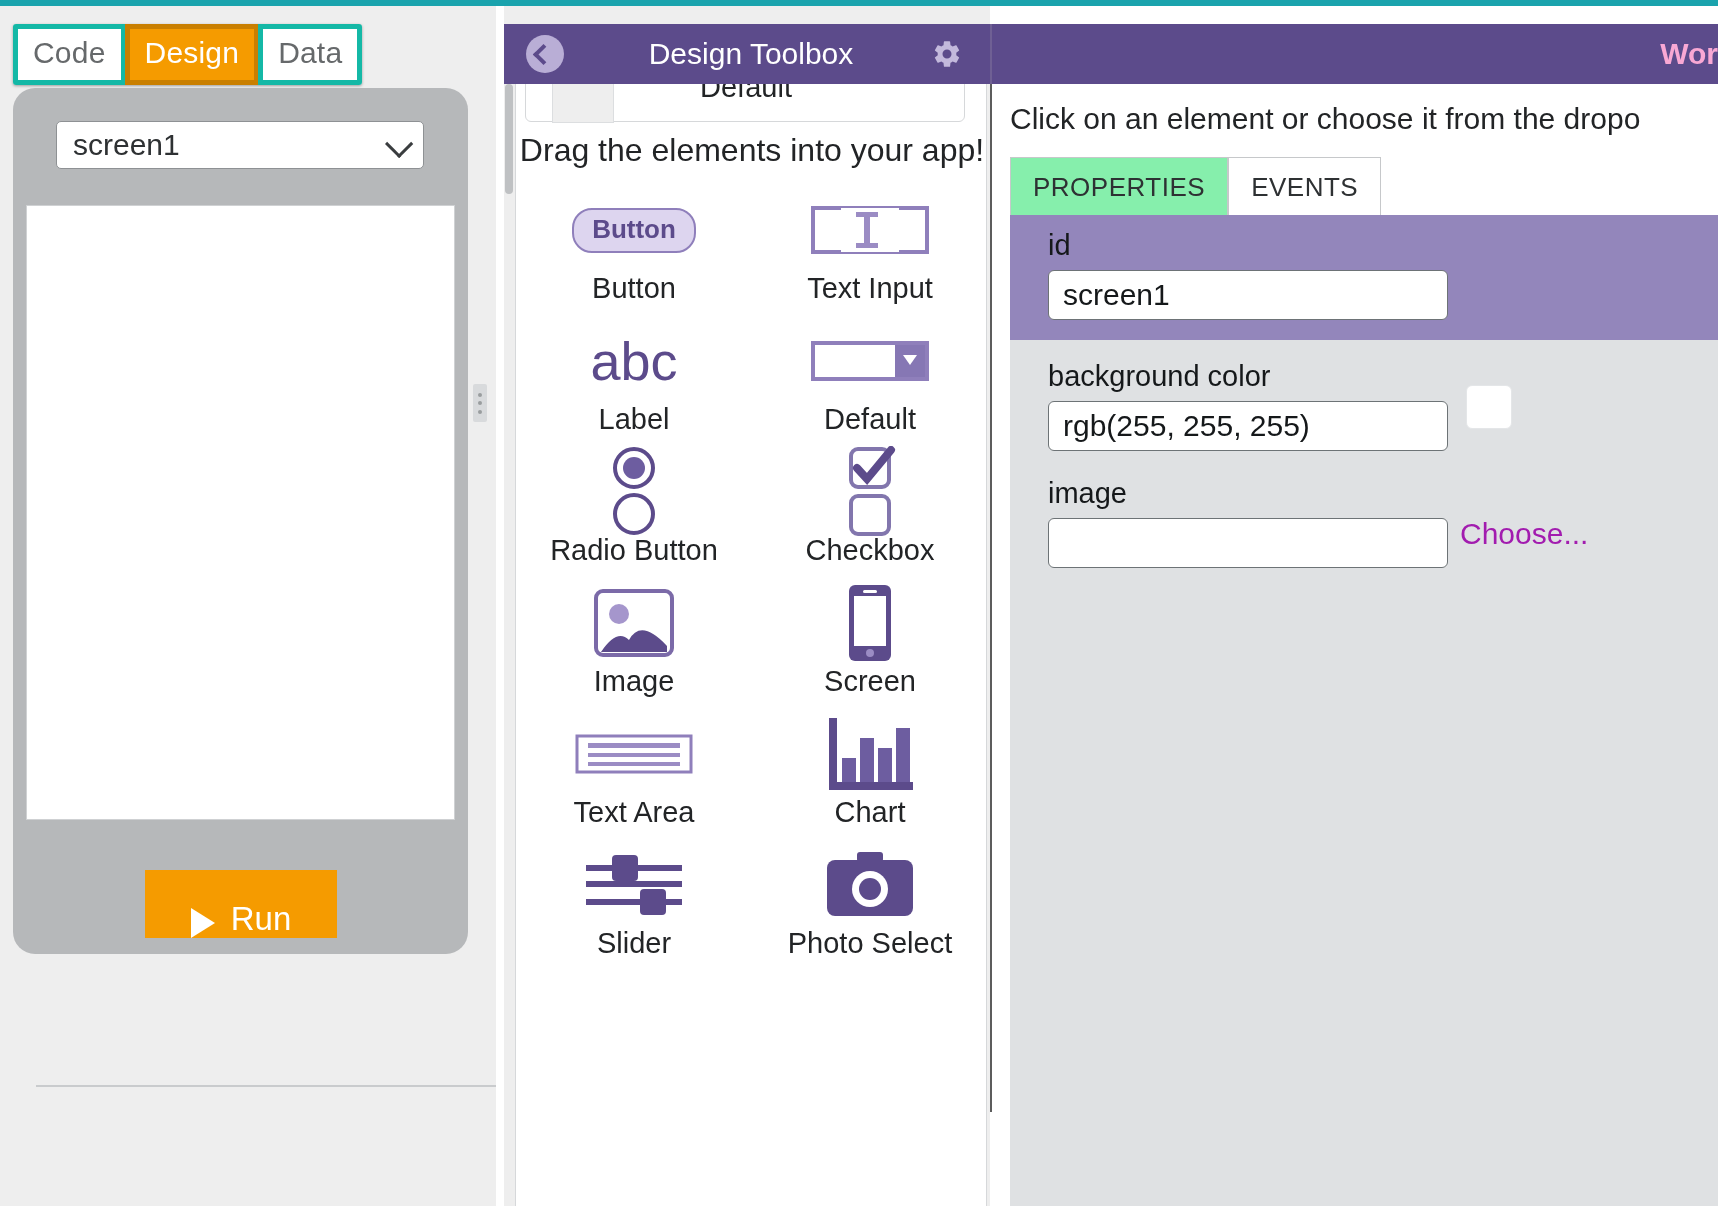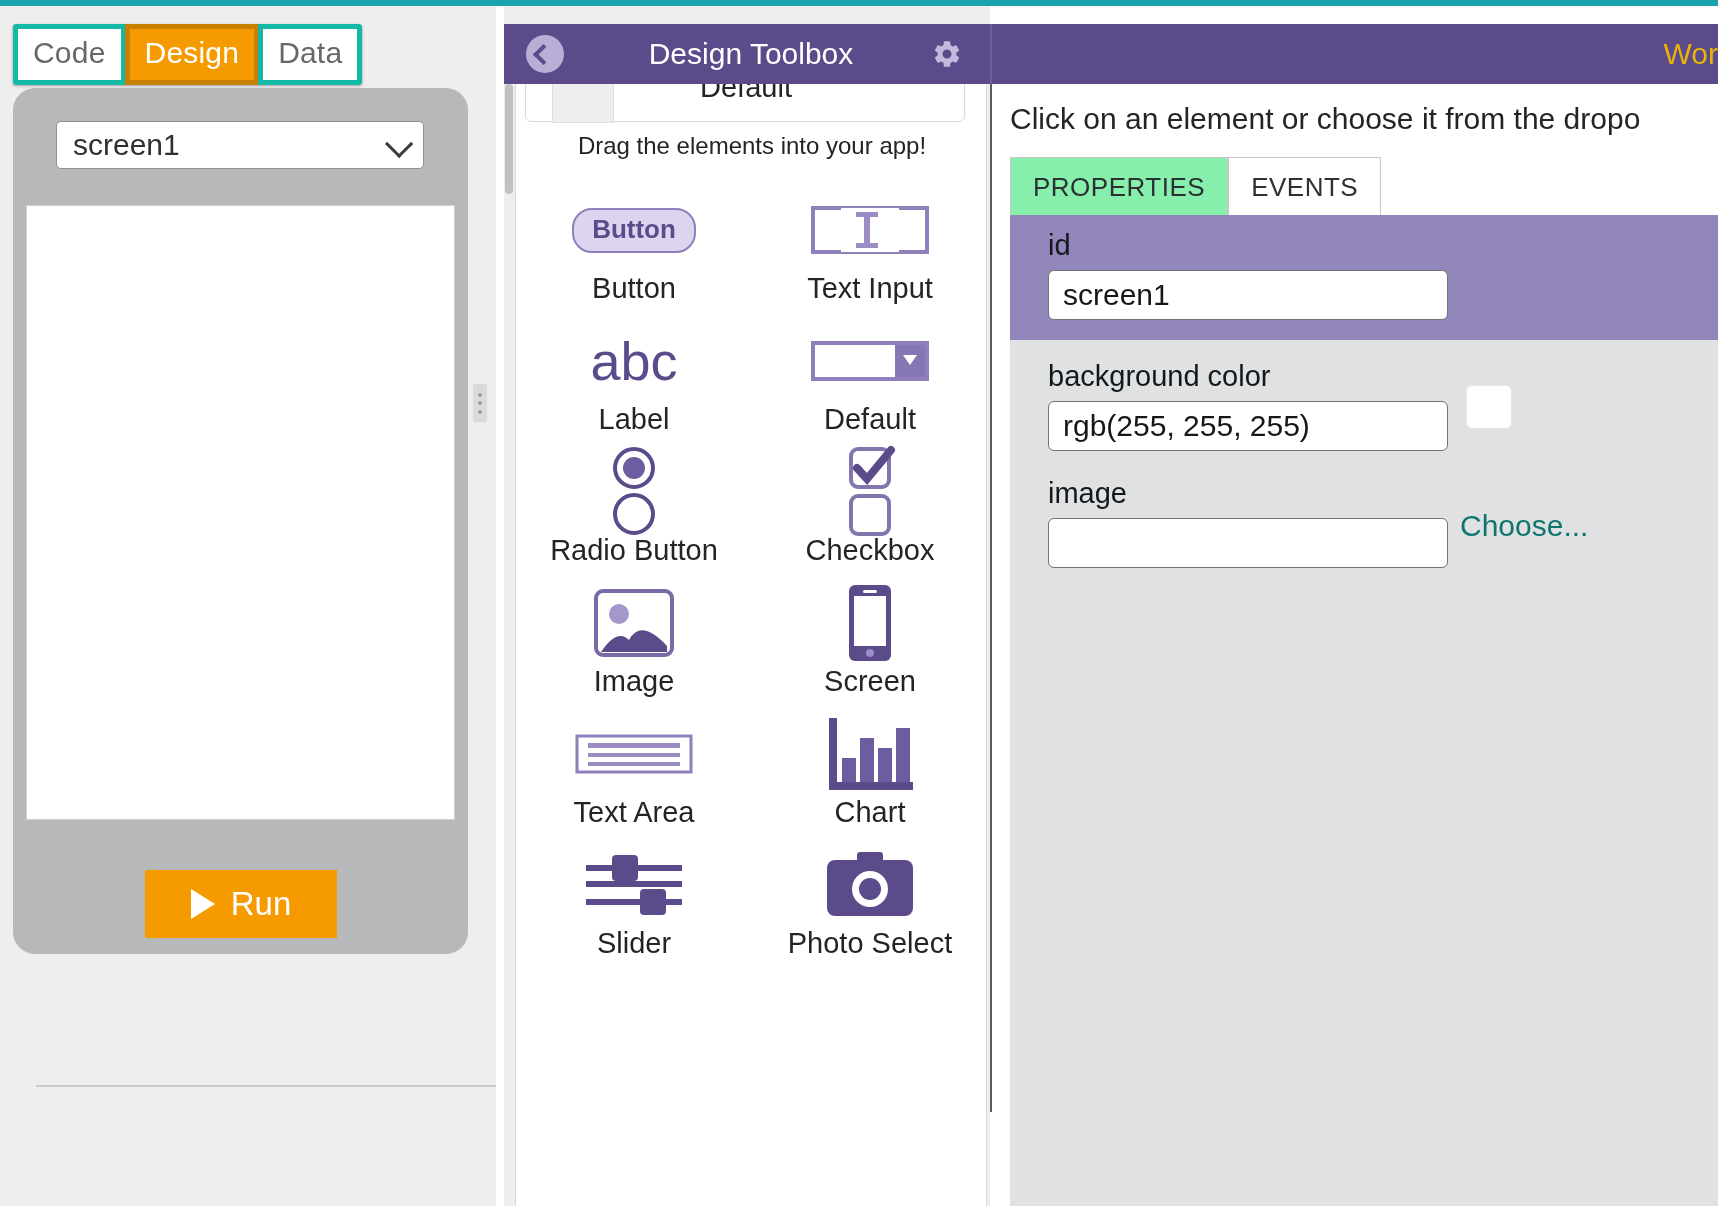--- a/index.html
+++ b/index.html
@@ -73,21 +73,21 @@
     position: absolute; left: 13px; top: 117px;
     width: 429px; height: 615px;
     background: #ffffff;
     border: 1px solid #cfd1d3;
     box-sizing: border-box;
   }
   .run-btn {
     position: absolute; left: 132px; top: 782px;
     width: 192px; height: 68px;
     background: #f59b00;
-    display: flex; align-items: center; justify-content: center;
+    display: flex; align-items: flex-end; justify-content: center;
     cursor: pointer;
   }
   .run-btn .play {
     width: 0; height: 0;
     border-left: 24px solid #ffffff;
     border-top: 15px solid transparent;
     border-bottom: 15px solid transparent;
     margin-right: 16px;
   }
   .run-btn .lbl { font-size: 33px; color: #ffffff; }
@@ -155,21 +155,21 @@
   .default-card .swatch {
     position: absolute; left: 26px; top: 30px; width: 62px; height: 44px;
     background: #eeeeee; border: 1px solid #dcdee0; box-sizing:border-box;
   }
   .default-card .dlabel {
     position: absolute; left: 0; top: 22px; width: 440px; text-align: center;
     font-size: 29px; color: #222426;
   }
   .drag-hint {
     position: absolute; left: 0; top: 48px; width: 472px; text-align: center;
-    font-size: 24px; color: #222426;
+    font-size: 32px; color: #222426;
   }
 
   .grid {
     position: absolute; left: 0; top: 96px; width: 472px;
     display: flex; flex-wrap: wrap;
   }
   .cell {
     width: 50%; box-sizing: border-box;
     display: flex; flex-direction: column; align-items: center;
     padding-top: 14px; padding-bottom: 6px;
@@ -200,21 +200,21 @@
     background: #ffffff;
   }
   .right-header {
     position: absolute; left: 0; top: 18px; width: 728px; height: 60px;
     background: #5c4b8b;
     border-left: 2px solid #6f6094;
     box-sizing: border-box;
   }
   .right-header .htitle {
     position: absolute; right: 0px; top: 13px;
-    font-size: 30px; color: #eab308; white-space: nowrap;
+    font-size: 30px; color: #f9a8d4; white-space: nowrap; font-weight: bold;
   }
   .right-body {
     position: absolute; left: 0; top: 78px; width: 728px; height: 1028px;
     background: #ffffff;
     border-left: 2px solid #5c5c5c;
     box-sizing: border-box;
   }
   .hint-line {
     position: absolute; left: 18px; top: 18px;
     font-size: 30px; color: #222426; white-space: nowrap;
@@ -248,22 +248,22 @@
     font-size: 30px; color: #15181a; padding-left: 14px;
     cursor: text;
   }
   .color-swatch {
     position: absolute; left: 456px; top: 45px;
     width: 44px; height: 42px;
     background: #ffffff; border: 1px solid #e4e6e8; border-radius: 6px;
     cursor: pointer;
   }
   .choose-link {
-    position: absolute; left: 450px; top: 40px;
-    font-size: 30px; color: #0f766e; cursor: pointer; white-space: nowrap;
+    position: absolute; left: 450px; top: 48px;
+    font-size: 30px; color: #a21caf; cursor: pointer; white-space: nowrap;
   }
 </style>
 </head>
 <body>
 
 <div id="root">
 
   <div class="top-rule"></div>
 
   <div class="left-col">

